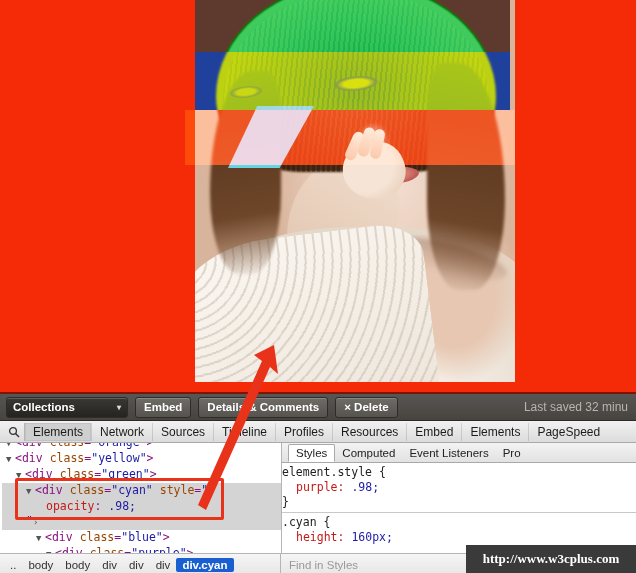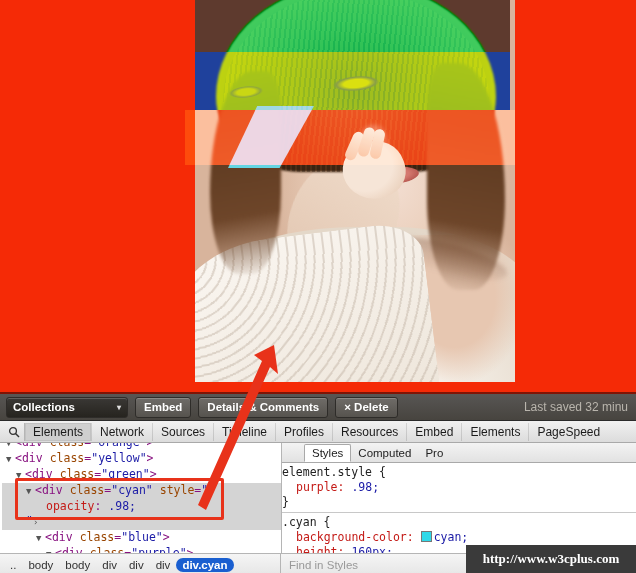--- a/index.html
+++ b/index.html
@@ -190,21 +190,21 @@
   .i1{padding-left:4px;}.i2{padding-left:14px;}.i3{padding-left:24px;}
   .i4{padding-left:34px;}.i5{padding-left:44px;}
 
   #styles-pane{
     position:absolute;left:282px;top:0;width:354px;height:110px;
     background:#fff;overflow:hidden;
   }
   #styles-tabbar{
     height:20px;background:linear-gradient(#f3f3f3,#e2e2e2);
     border-bottom:1px solid #a9a9a9;display:flex;align-items:center;
-    padding-left:22px;box-sizing:border-box;
+    padding-left:6px;box-sizing:border-box;
   }
   .st-tab{font-size:11.5px;color:#222;padding:2px 7px;white-space:nowrap;cursor:default;}
   .st-tab.active{background:#fff;border:1px solid #a9a9a9;border-bottom-color:#fff;
                  border-radius:2px 2px 0 0;margin-bottom:-1px;}
   #styles-body{
     font-family:"DejaVu Sans Mono", monospace;
     font-size:11.5px;line-height:15px;color:#222;padding:2px 0 0 0;
   }
   .rule-sep{border-top:1px solid #c8c8c8;margin:2px 0;}
   .sel-name{color:#222;}
@@ -212,21 +212,21 @@
           background:#2fd9e8;vertical-align:-1px;margin-right:2px;}
 
   #dt-footer{
     position:absolute;left:0;top:132px;width:636px;height:21px;
     background:linear-gradient(#f5f5f5,#e6e6e6);
     border-top:1px solid #b5b5b5;display:flex;align-items:center;
   }
   #crumbs{display:flex;align-items:center;height:100%;padding-left:4px;
           width:281px;box-sizing:border-box;border-right:1px solid #b5b5b5;}
   .crumb{font-size:11.5px;color:#333;padding:1px 6px;white-space:nowrap;cursor:default;}
-  .crumb.active{background:#1a5fd0;color:#fff;border-radius:7px;font-weight:bold;}
+  .crumb.active{background:#1a5fd0;color:#fff;border-radius:2px;font-weight:bold;}
   #find-in-styles{font-size:11.5px;color:#999;padding-left:8px;}
 
   
   #anno-box{
     position:absolute;left:15px;top:478px;width:203px;height:36px;
     border:3px solid #e8321a;border-radius:2px;pointer-events:none;z-index:40;
   }
   #anno-arrow{position:absolute;left:196px;top:345px;width:90px;height:165px;z-index:45;pointer-events:none;}
 
   #watermark{
@@ -332,41 +332,38 @@
           <span class="tw">▼</span><span class="punc">&lt;</span><span class="tag">div</span> <span class="attr">class</span><span class="punc">=</span><span class="val">"purple"</span><span class="punc">&gt;</span>
         </div>
 
       </div>
     </div>
 
     <div id="styles-pane">
       <div id="styles-tabbar">
         <div class="st-tab active">Styles</div>
         <div class="st-tab">Computed</div>
+        <div class="st-tab">Event Listeners</div>
         <div class="st-tab">Pro</div>
       </div>
 
       <div id="styles-body">
         <div>
           <div><span class="sel-name">element.style {</span></div>
           <div style="padding-left:14px;">
             <span class="css-prop">purple:</span>
             <span class="css-val">.98;</span>
           </div>
           <div><span class="sel-name">}</span></div>
         </div>
 
         <div class="rule-sep"></div>
 
         <div>
           <div><span class="sel-name">.cyan {</span></div>
-          <div style="padding-left:14px;">
-            <span class="css-prop">background-color:</span>
-            <span class="swatch"></span><span class="css-val">cyan;</span>
-          </div>
           <div style="padding-left:14px;">
             <span class="css-prop">height:</span>
             <span class="css-val">160px;</span>
           </div>
         </div>
       </div>
     </div>
   </div>
 
   <div id="dt-footer">

